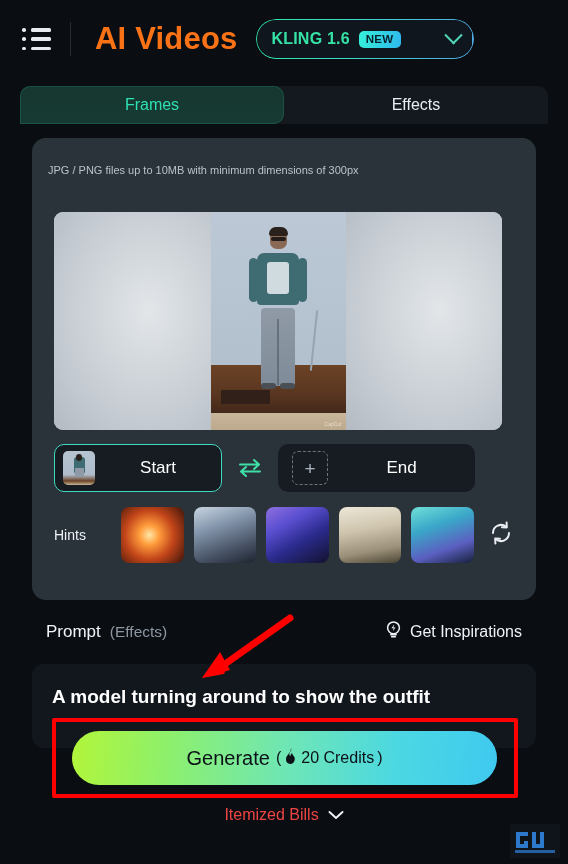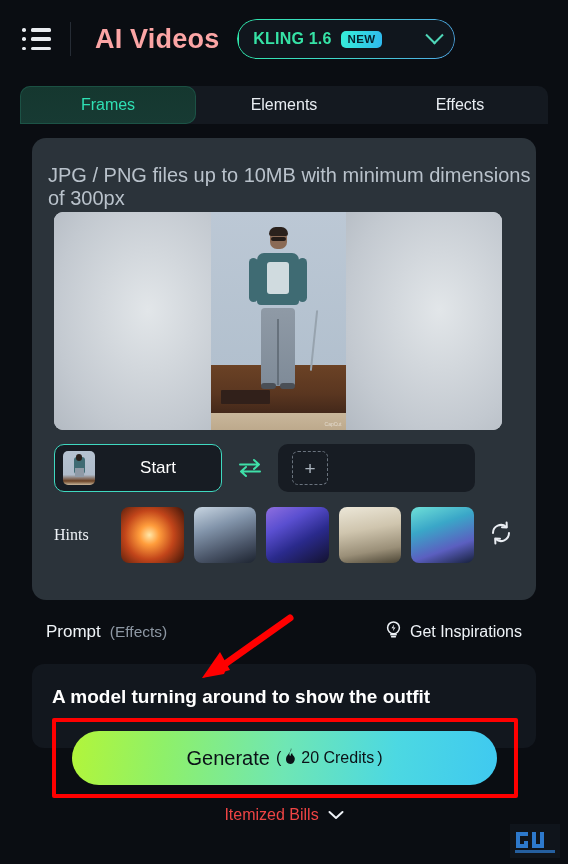--- a/index.html
+++ b/index.html
@@ -15,21 +15,21 @@
   .header {
     position: absolute; left: 0; top: 0; width: 568px; height: 78px;
     display: flex; align-items: center; padding-left: 22px; gap: 0;
   }
   .menu-icon { width: 34px; height: 26px; display: flex; flex-direction: column; justify-content: space-between; cursor: pointer; padding: 2px 0; }
   .menu-row { display: flex; align-items: center; gap: 5px; }
   .menu-dot { width: 3.5px; height: 3.5px; border-radius: 50%; background: #e8ebef; }
   .menu-bar { width: 20px; height: 3.5px; border-radius: 1.5px; background: #e8ebef; }
   .hdr-divider { width: 1px; height: 34px; background: #262c35; margin-left: 14px; }
   .app-title {
-    color: #fca5a5; font-size: 27px; font-weight: 600; letter-spacing: .2px;
+    color: #f97316; font-size: 31px; font-weight: 600; letter-spacing: .2px;
     margin-left: 24px; white-space: nowrap;
   }
   .model-select {
     position: relative; margin-left: 18px; height: 40px; width: 218px;
     border-radius: 20px; background: #10161d;
     display: flex; align-items: center; padding: 0 14px 0 16px; cursor: pointer;
   }
   .model-select::before {
     content: ""; position: absolute; inset: 0; border-radius: 20px; padding: 1.4px;
     background: linear-gradient(100deg, #2ee6a8 0%, #3fd9c9 45%, #4fa8e8 100%);
@@ -54,21 +54,21 @@
     background: linear-gradient(180deg, #15372f 0%, #173a33 100%);
     border-radius: 10px 10px 10px 0; color: #2fe0b4; font-weight: 500;
     box-shadow: inset 0 0 0 1px rgba(53,200,160,.18);
   }
 
   
   .upload-panel {
     position: absolute; left: 32px; top: 138px; width: 504px; height: 462px;
     background: #2b333a; border-radius: 14px; overflow: hidden;
   }
-  .upload-hint { position: absolute; left: 16px; top: 26px; font-size: 20px; color: #b9c2cb; }
+  .upload-hint { position: absolute; left: 16px; top: 26px; font-size: 11px; color: #b9c2cb; }
 
   .preview {
     position: absolute; left: 22px; top: 74px; width: 448px; height: 218px;
     border-radius: 9px; overflow: hidden; background: #c9ced4; display: flex;
   }
   .blur-side { flex: 1; background: radial-gradient(ellipse at 60% 45%, #e2e6e9 0%, #c3c9d0 70%, #b3bac2 100%); }
   .photo {
     width: 135px; position: relative; overflow: hidden;
     background: linear-gradient(180deg, #b9c6d3 0%, #b4c2d0 55%, #aebdcc 100%);
   }
@@ -107,21 +107,21 @@
   .thumb .t-head { position:absolute; left:50%; top:9%; width:6px; height:7px; margin-left:-3px; background:#2a211c; border-radius:3px; }
   .frame-label { flex: 1; text-align: center; color: #ffffff; font-size: 17px; font-weight: 500; }
   .plus-box {
     width: 36px; height: 34px; border: 1.5px dashed #6a737e; border-radius: 6px;
     display: flex; align-items: center; justify-content: center; color: #aab3bd; font-size: 19px; line-height: 1;
   }
   .swap-icon { width: 56px; display: flex; align-items: center; justify-content: center; cursor: pointer; }
 
   
   .hints-row { position: absolute; left: 22px; top: 366px; width: 460px; height: 62px; display: flex; align-items: center; }
-  .hints-label { color: #eef2f6; font-size: 16px; width: 68px; font-family: Liberation Serif, serif; }
+  .hints-label { color: #eef2f6; font-size: 14px; width: 68px; }
   .hint-thumb { width: 63px; height: 56px; border-radius: 8px; margin-right: 10px; overflow: hidden; cursor: pointer; }
   .h1 { background: radial-gradient(circle at 45% 50%, #ffe7a8 0%, #ff9d3c 22%, #c2451a 55%, #3c1408 100%); }
   .h2 { background: linear-gradient(160deg, #c9d6e2 0%, #8395ab 35%, #4a5568 70%, #1d2430 100%); }
   .h3 { background: linear-gradient(150deg, #8f6fe0 0%, #5a4fd0 30%, #2a2a8c 60%, #13122e 100%); }
   .h4 { background: linear-gradient(170deg, #ece7d8 0%, #cfc5ae 40%, #9a8f78 75%, #4a4434 100%); }
   .h5 { background: linear-gradient(160deg, #6fe0d8 0%, #3aa7c8 35%, #5b5fc0 70%, #16203a 100%); }
   .refresh-icon { margin-left: 4px; cursor: pointer; }
 
   
   .prompt-head { position: absolute; left: 46px; top: 622px; display: flex; align-items: baseline; justify-content: center; }
@@ -184,23 +184,20 @@
     <div class="model-select">
       <span class="model-name">KLING 1.6</span>
       <span class="new-badge">NEW</span>
       <span class="chev"></span>
     </div>
   </div>
 
   <div class="tabs">
     <div class="tab active">
         <span>Frames</span>
-      </div>
-    <div class="tab">
-        <span>Elements</span>
       </div>
     <div class="tab">
         <span>Effects</span>
       </div>
   </div>
 
   <div class="upload-panel">
     <div class="upload-hint">JPG / PNG files up to 10MB with minimum dimensions of 300px</div>
 
     <div class="preview">
@@ -236,20 +233,21 @@
 
       <div class="swap-icon">
         <svg width="26" height="20" viewBox="0 0 26 20" fill="none">
           <path d="M3 6.5 H22 M17 2 L22 6.5 L17 11" stroke="#3fe0a8" stroke-width="2" stroke-linecap="round" stroke-linejoin="round"></path>
           <path d="M23 13.5 H4 M9 9 L4 13.5 L9 18" stroke="#3fe0a8" stroke-width="2" stroke-linecap="round" stroke-linejoin="round"></path>
         </svg>
       </div>
 
       <div class="frame-btn end">
         <div class="plus-box">+</div>
+        <div class="frame-label">End</div>
       </div>
     </div>
 
     <div class="hints-row">
       <div class="hints-label">Hints</div>
       <div class="hint-thumb h1"></div>
       <div class="hint-thumb h2"></div>
       <div class="hint-thumb h3"></div>
       <div class="hint-thumb h4"></div>
       <div class="hint-thumb h5"></div>

